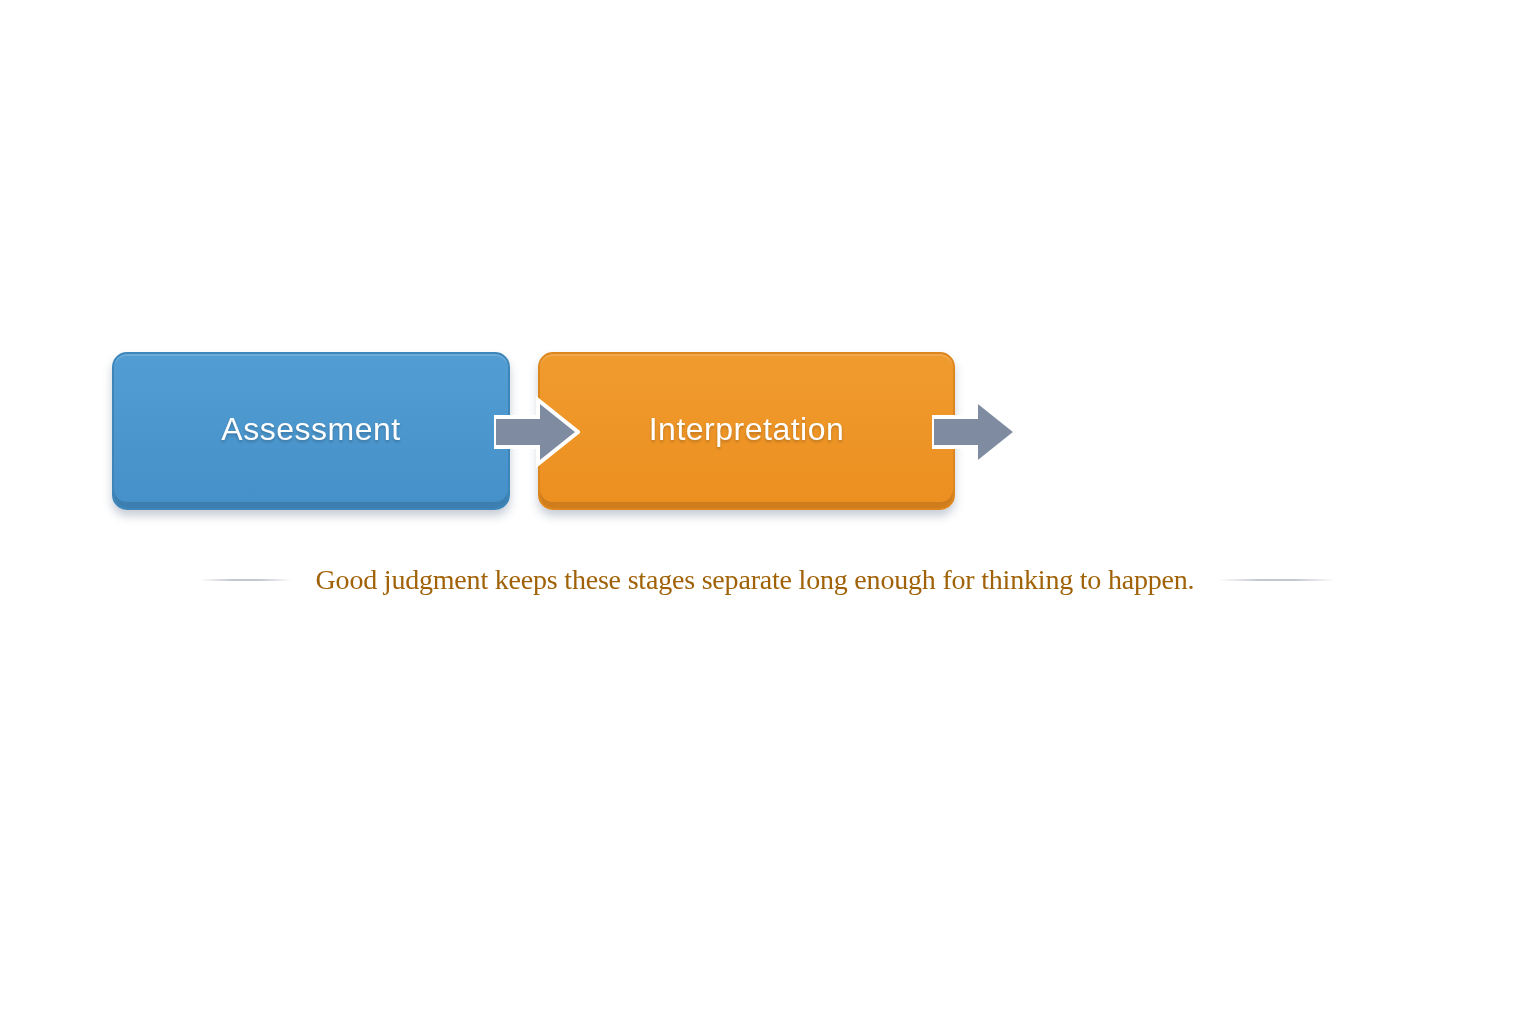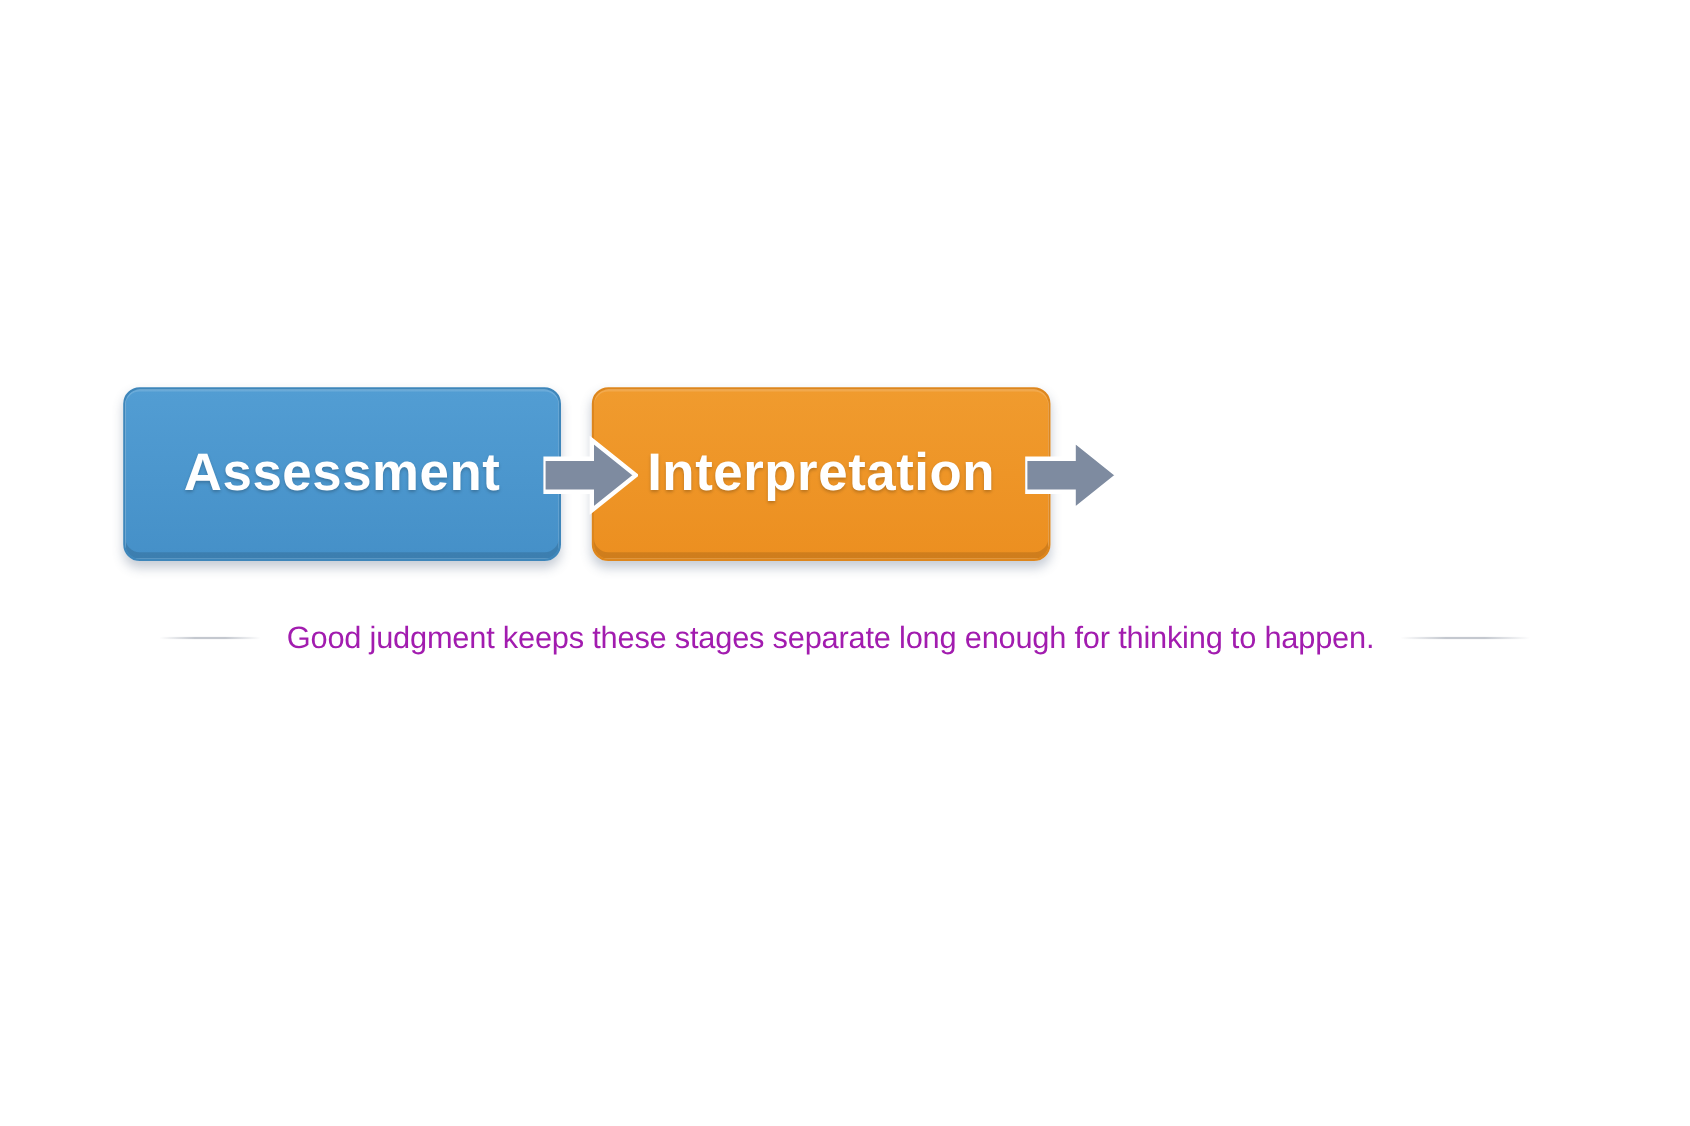--- a/index.html
+++ b/index.html
@@ -20,22 +20,22 @@
     border: 2px solid rgba(0,0,0,0.12);
     box-shadow: inset 0 -6px 0 rgba(0,0,0,0.12),
                 inset 0 2px 0 rgba(255,255,255,0.15),
                 0 6px 10px rgba(70,90,120,0.30);
     display: flex;
     align-items: center;
     justify-content: center;
   }
   .stage-label {
     color: #ffffff;
-    font-size: 48px;
-    font-weight: bold;
+    font-size: 32px;
+    font-weight: normal;
     letter-spacing: 0.5px;
     text-shadow: 0 2px 3px rgba(0,0,0,0.22);
     padding-bottom: 4px;
   }
   .box-assessment     { left: 112px; width: 398px; }
   .box-interpretation { left: 538px; width: 417px; }
   .box-decision       { left: 980px; width: 435px; }
 
   .flow-arrow {
     position: absolute;
@@ -86,17 +86,17 @@
     <span class="stage-label">Interpretation</span>
   </div>
 
   <svg class="flow-arrow arrow-2" viewBox="0 0 86 72">
     <polygon points="0,21 44,21 44,4 84,36 44,68 44,51 0,51" fill="#7E8BA0" stroke="#FFFFFF" stroke-width="4" stroke-linejoin="miter"></polygon>
   </svg>
 
 
   <div class="caption-row">
     <span class="caption-line left"></span>
-    <span class="caption-text" style="color: #a21caf;">Good judgment keeps these stages separate long enough for thinking to happen.</span>
+    <span class="caption-text" style="color: #a16207; font-family: Liberation Serif, serif;">Good judgment keeps these stages separate long enough for thinking to happen.</span>
     <span class="caption-line right"></span>
   </div>
 
 </div>
 
 </body></html>

